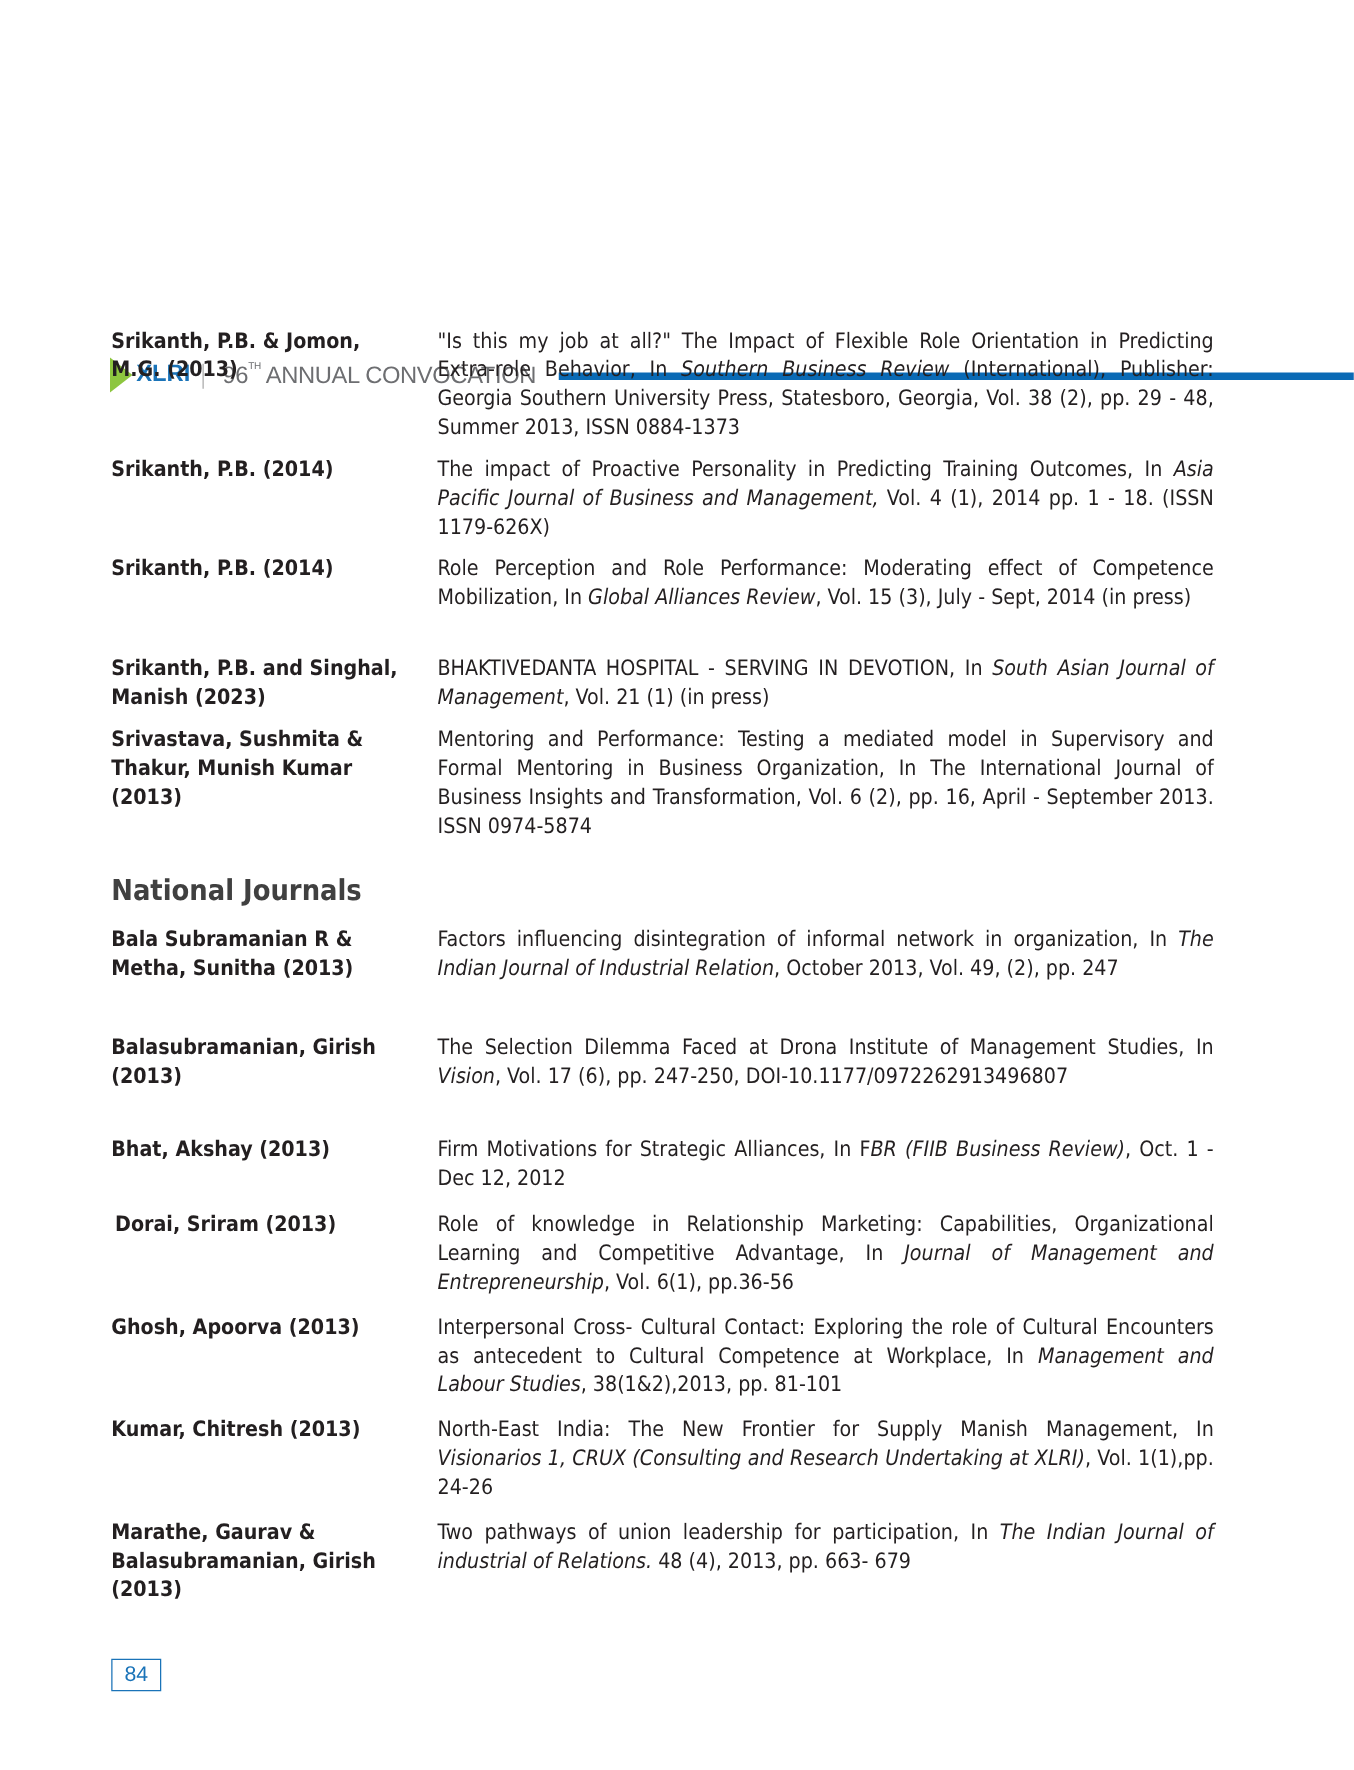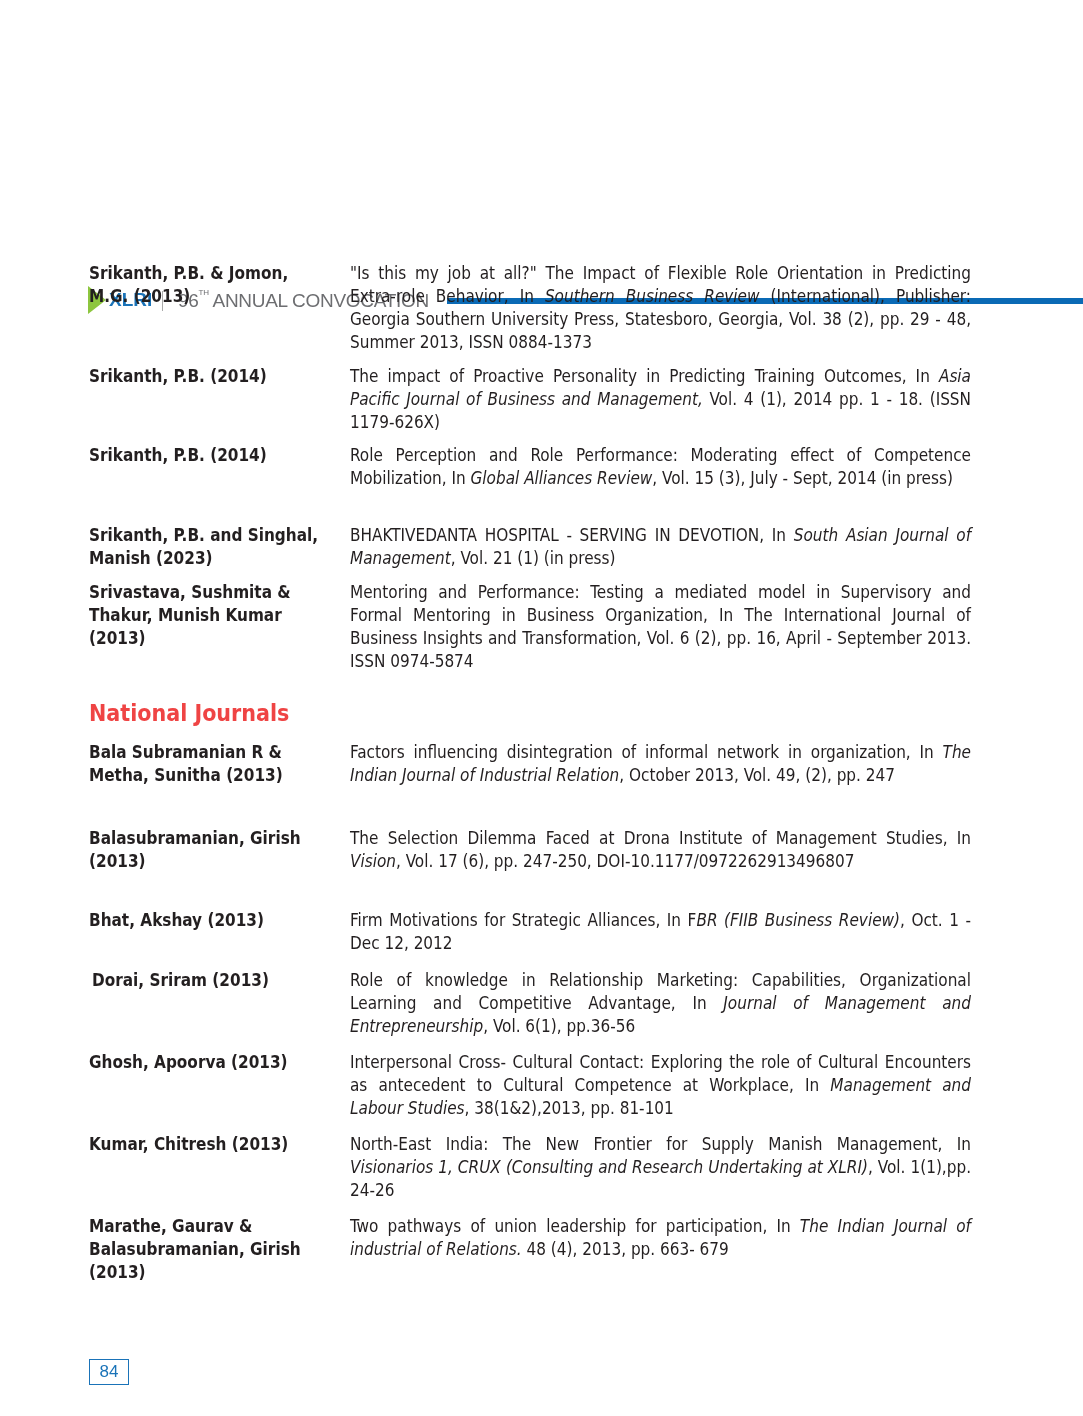--- a/index.html
+++ b/index.html
@@ -16,23 +16,23 @@
   .header-title sup { font-size: 8px; vertical-align: top; position: relative; top: -2px; }
   .header-bar { position: absolute; left: 447px; top: 158px; width: 636px; height: 6px; background: #0a6ab5; }
 
   .entry { position: absolute; left: 89px; width: 882px; }
   .author { position: absolute; left: 0; top: 0; width: 240px; font-weight: bold; font-size: 17px; line-height: 23px;
             font-family: "Liberation Sans Narrow", "DejaVu Sans Condensed", "Liberation Sans", sans-serif; color: #231f20; }
   .citation { position: absolute; left: 261px; top: 0; width: 621px; font-size: 17px; line-height: 23px; text-align: justify;
               font-family: "Liberation Sans Narrow", "DejaVu Sans Condensed", "Liberation Sans", sans-serif; color: #231f20; }
   .citation i { font-style: italic; }
   .section-heading { position: absolute; left: 89px; top: 700px; font-size: 23px; font-weight: bold;
-                     font-family: "Liberation Sans Narrow", "DejaVu Sans Condensed", "Liberation Sans", sans-serif; color: #ef4444; }
+                     font-family: "Liberation Sans Narrow", "DejaVu Sans Condensed", "Liberation Sans", sans-serif; color: #404040; }
   .page-number { position: absolute; left: 89px; top: 1327px; width: 38px; height: 24px; border: 1px solid #1a73b8;
-                 color: #1a73b8; font-family: "Liberation Sans", sans-serif; font-size: 17px; text-align: center; line-height: 24px; margin-top: 32px; }
+                 color: #1a73b8; font-family: "Liberation Sans", sans-serif; font-size: 17px; text-align: center; line-height: 24px; }
 </style>
 </head>
 <body>
 
 <div class="header">
   <div class="logo-arrow"></div>
   <div class="logo-text">XLRI</div>
   <div class="header-sep"></div>
   <div class="header-title"><span>96</span><sup>TH</sup> <span>ANNUAL CONVOCATION</span></div>
   <div class="header-bar"></div>

